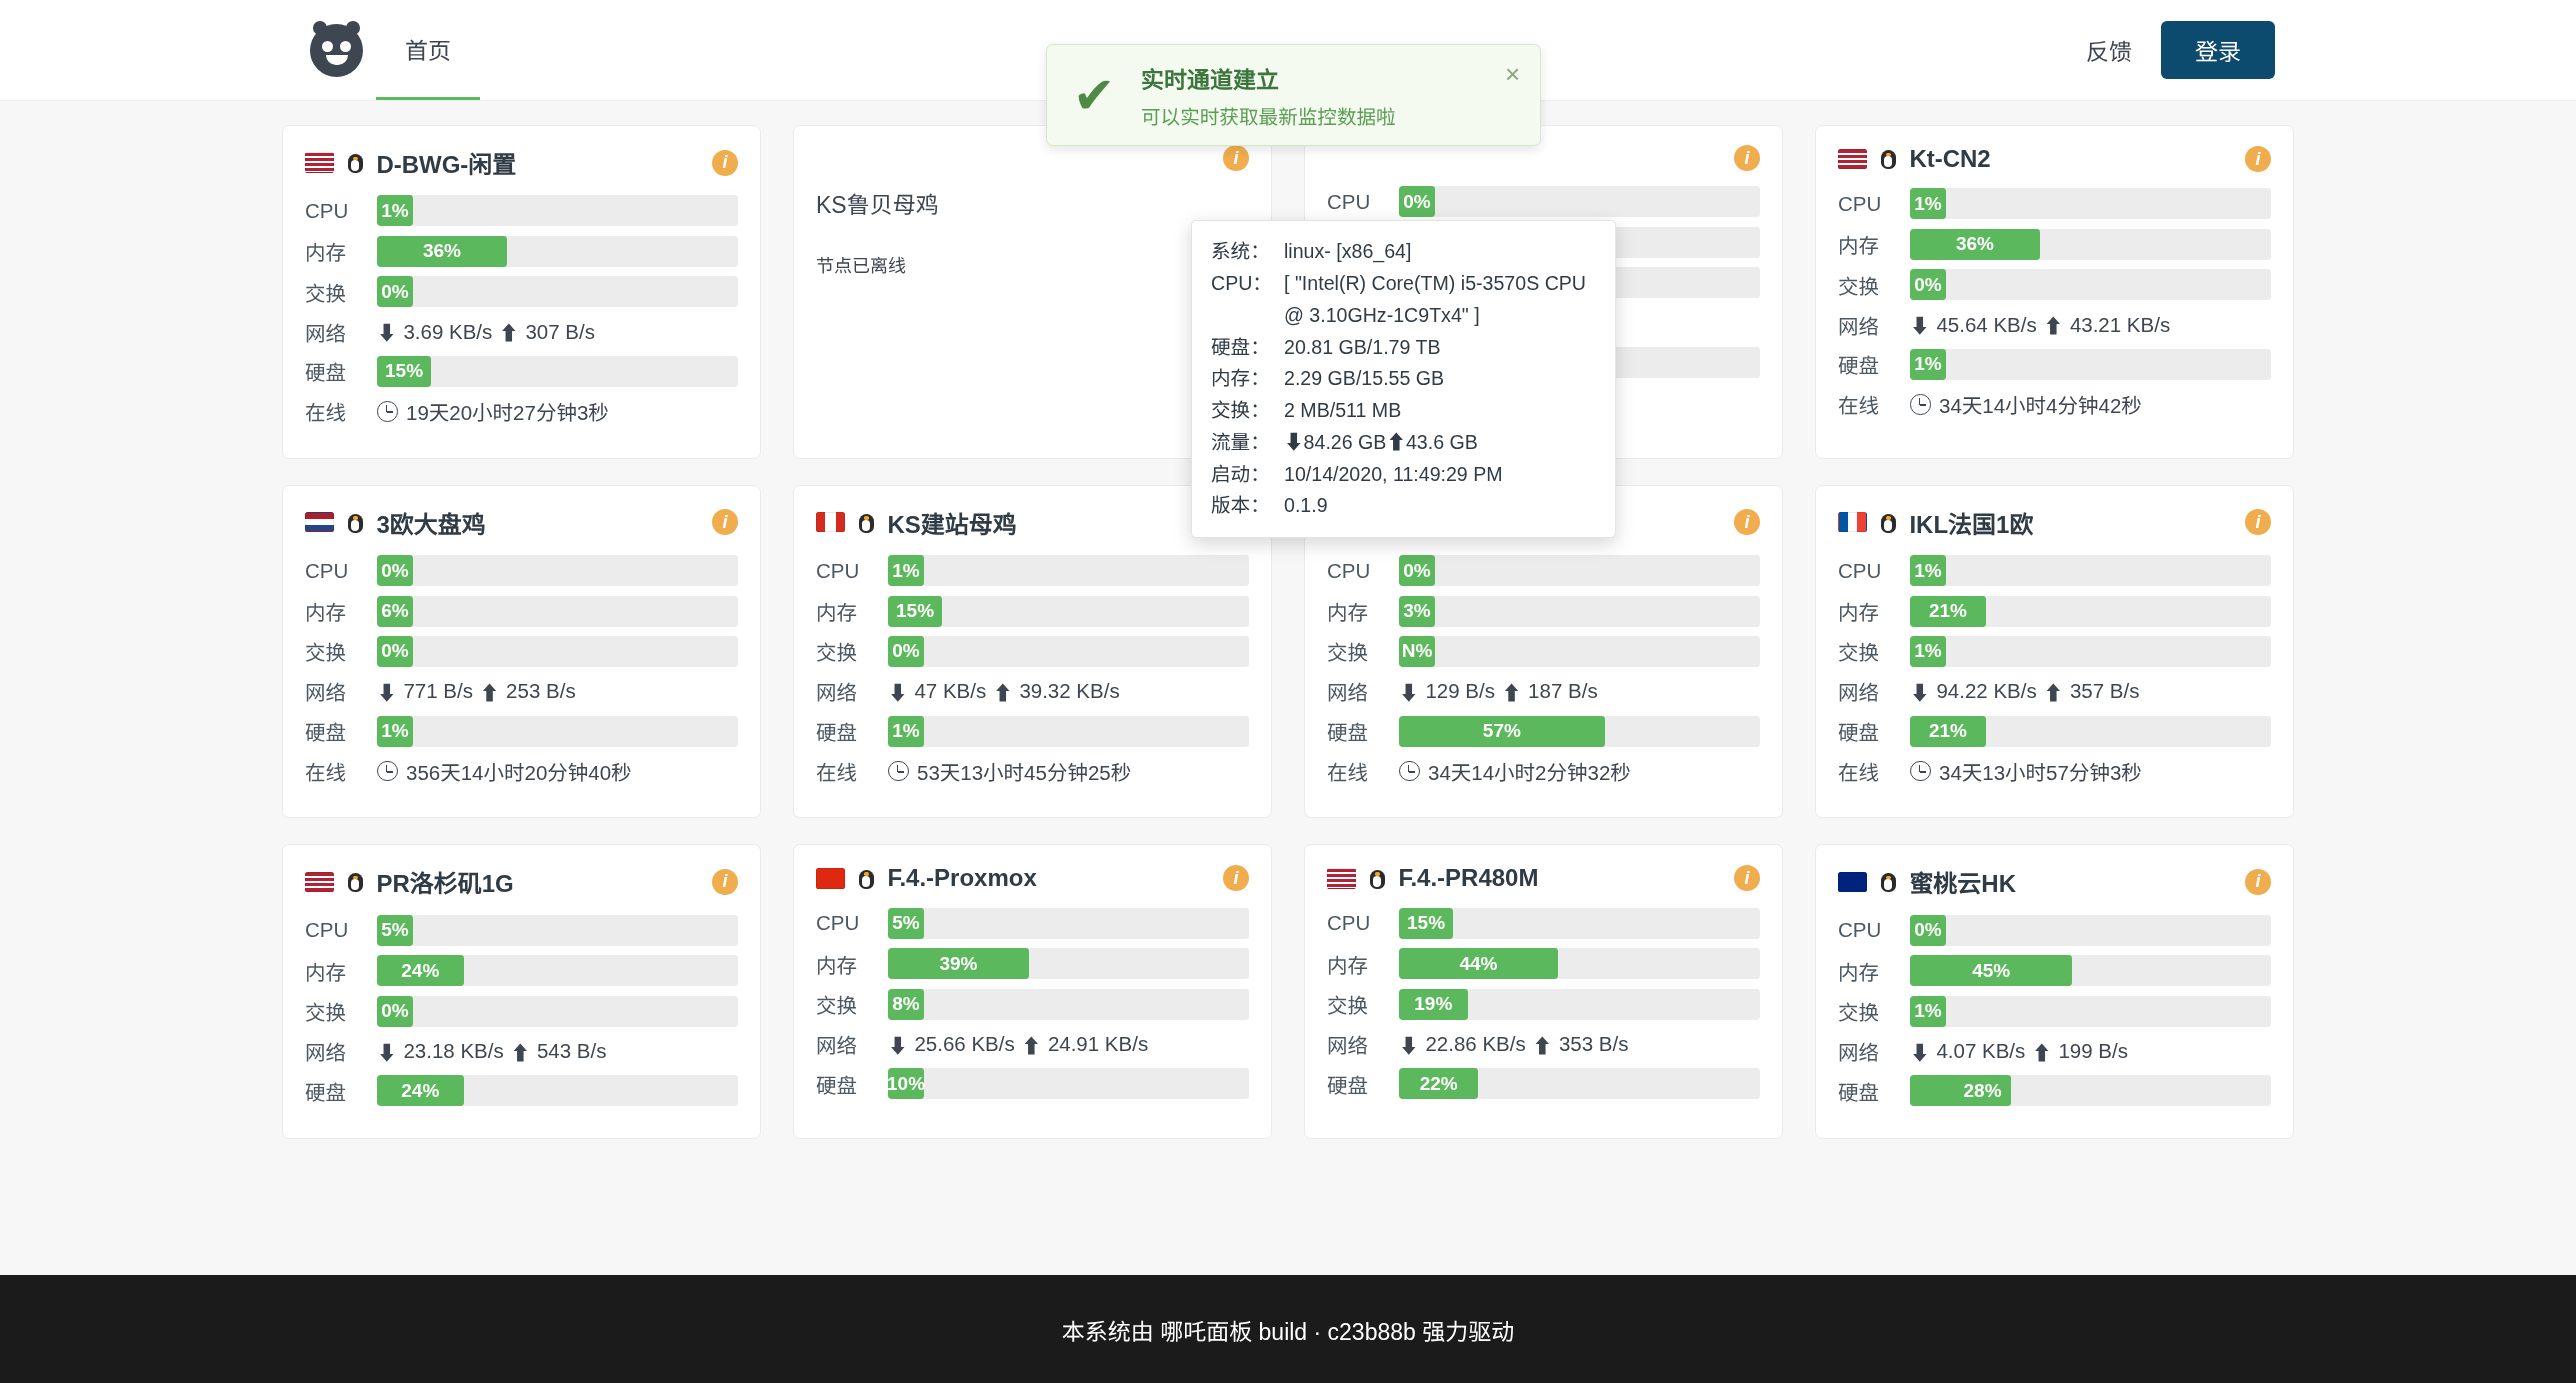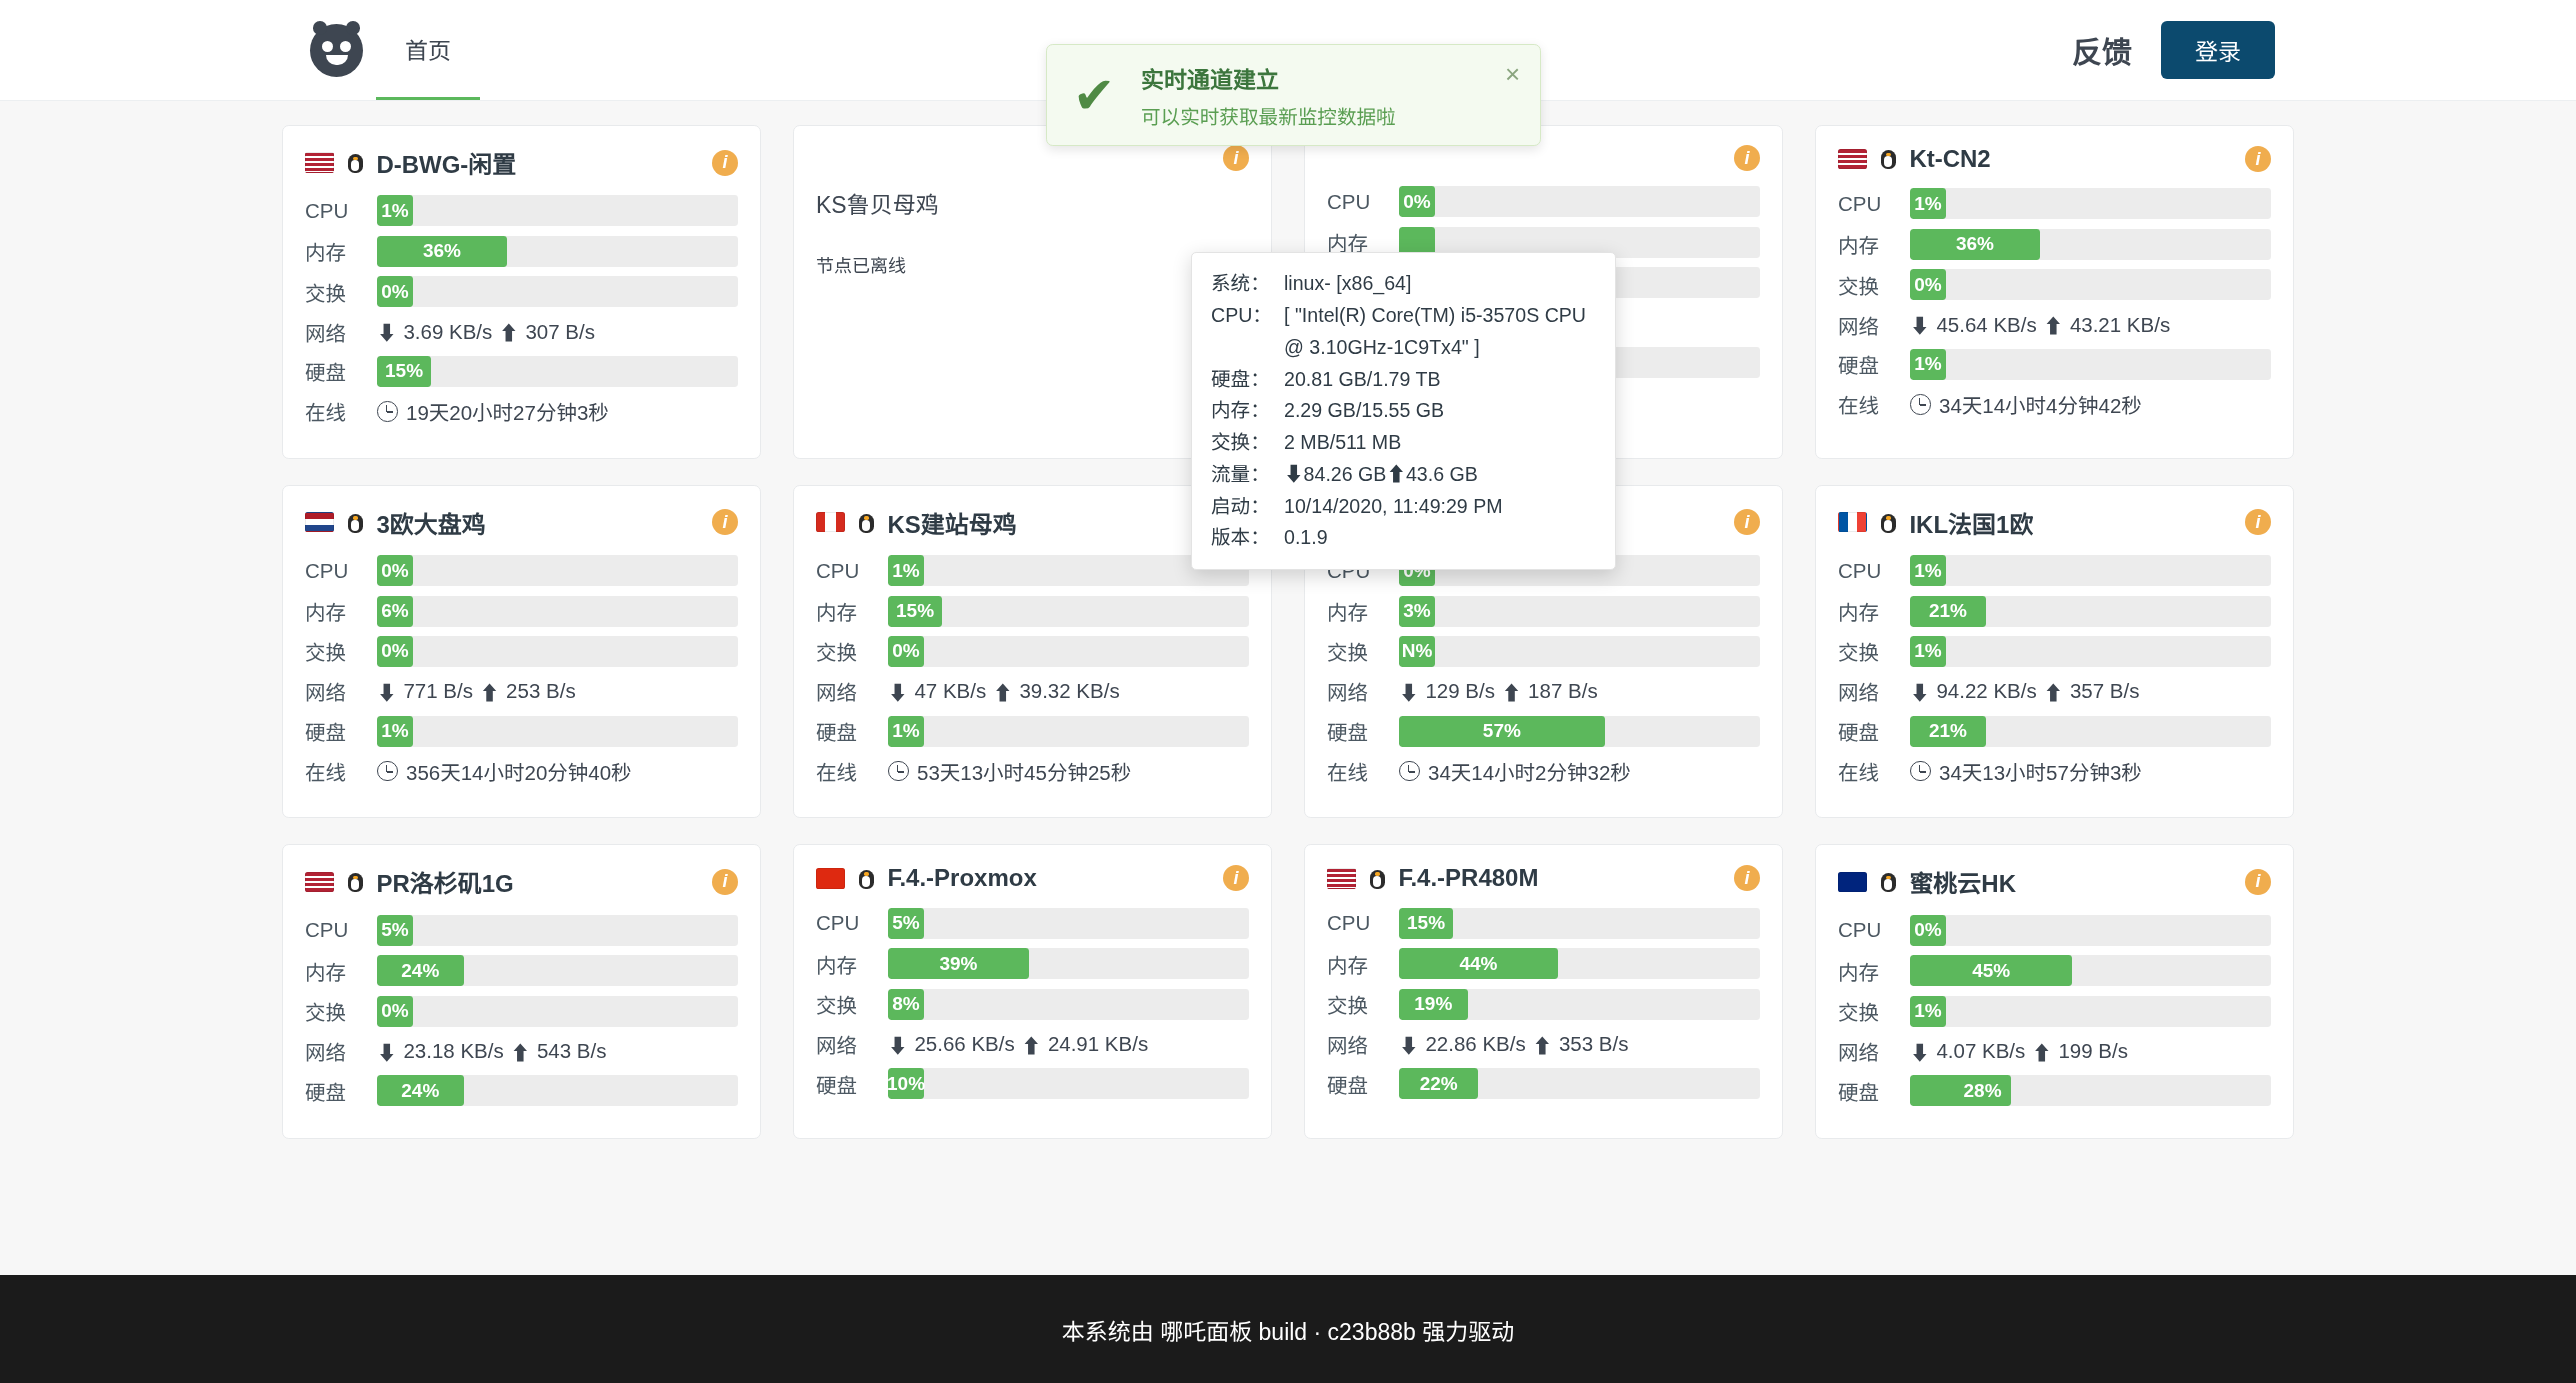--- a/index.html
+++ b/index.html
@@ -55,21 +55,21 @@
     font-size: 23px; color: #3e4651;
     border-bottom: 3.4px solid transparent;
     cursor: pointer;
   }
   .nav-item.active { border-bottom-color: #5bb85c; }
 
   .nav-right {
     margin-left: auto; display: flex; align-items: center;
     padding-right: 301px; gap: 29px;
   }
-  .nav-link { font-size: 30px; color: #3e4651; cursor: pointer; font-weight: bold; }
+  .nav-link { font-size: 23px; color: #3e4651; cursor: pointer; }
   .login-btn {
     background: #0c4a6e; color: #fff; font-size: 23px;
     border: none; border-radius: 6px;
     padding: 12px 34px; cursor: pointer;
     font-family: "Liberation Sans", sans-serif;
   }
 
   
   .toast {
     position: absolute;
@@ -185,21 +185,20 @@
   .tooltip {
     position: absolute;
     left: 1191px; top: 220px;
     width: 425px;
     background: #fff;
     border: 0.9px solid #e3e3e3;
     border-radius: 5.1px;
     box-shadow: 0 5.1px 19px rgba(0,0,0,.16);
     padding: 15.4px 19px;
     z-index: 60;
-    margin-top: 32px;
   }
   .tt-row { display: flex; font-size: 19.6px; color: #2f3b45; line-height: 1.62; }
   .tt-key { width: 73px; flex: none; }
   .tt-val { flex: 1; }
 
   
   .footer {
     position: absolute; left: 0; right: 0; bottom: 0;
     height: 109px; background: #1b1b1b;
     display: flex; align-items: center; justify-content: center;

